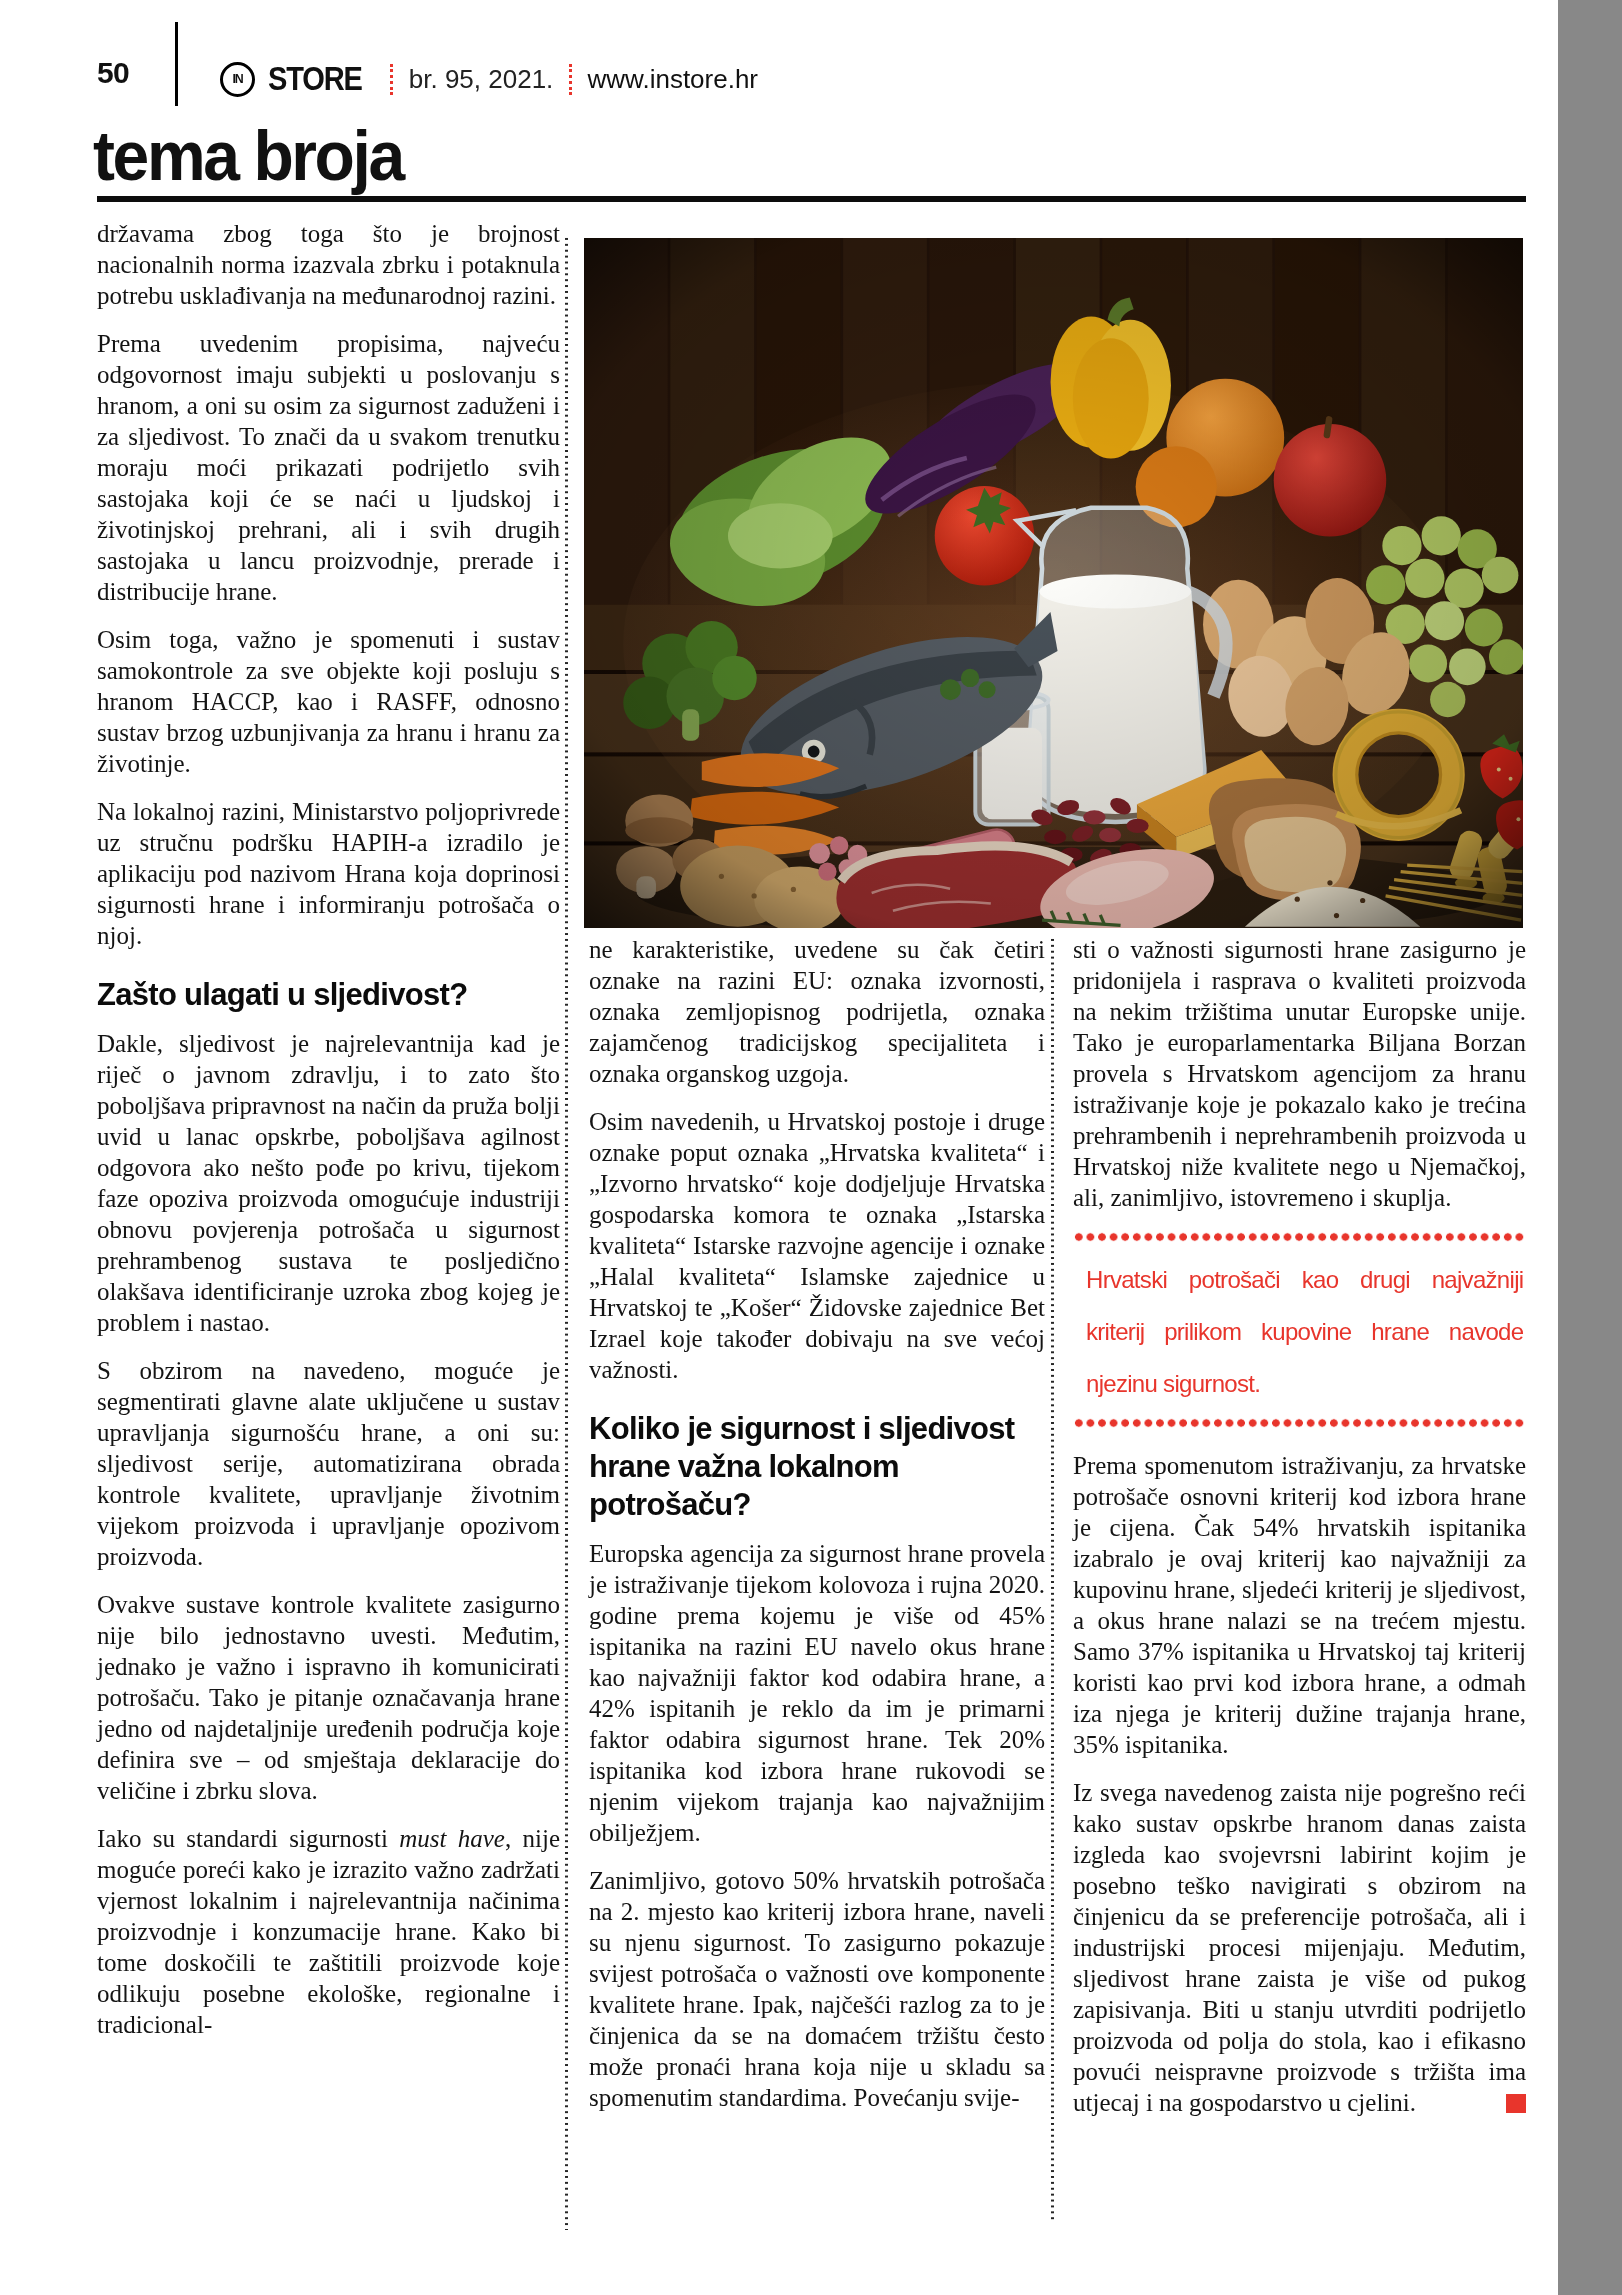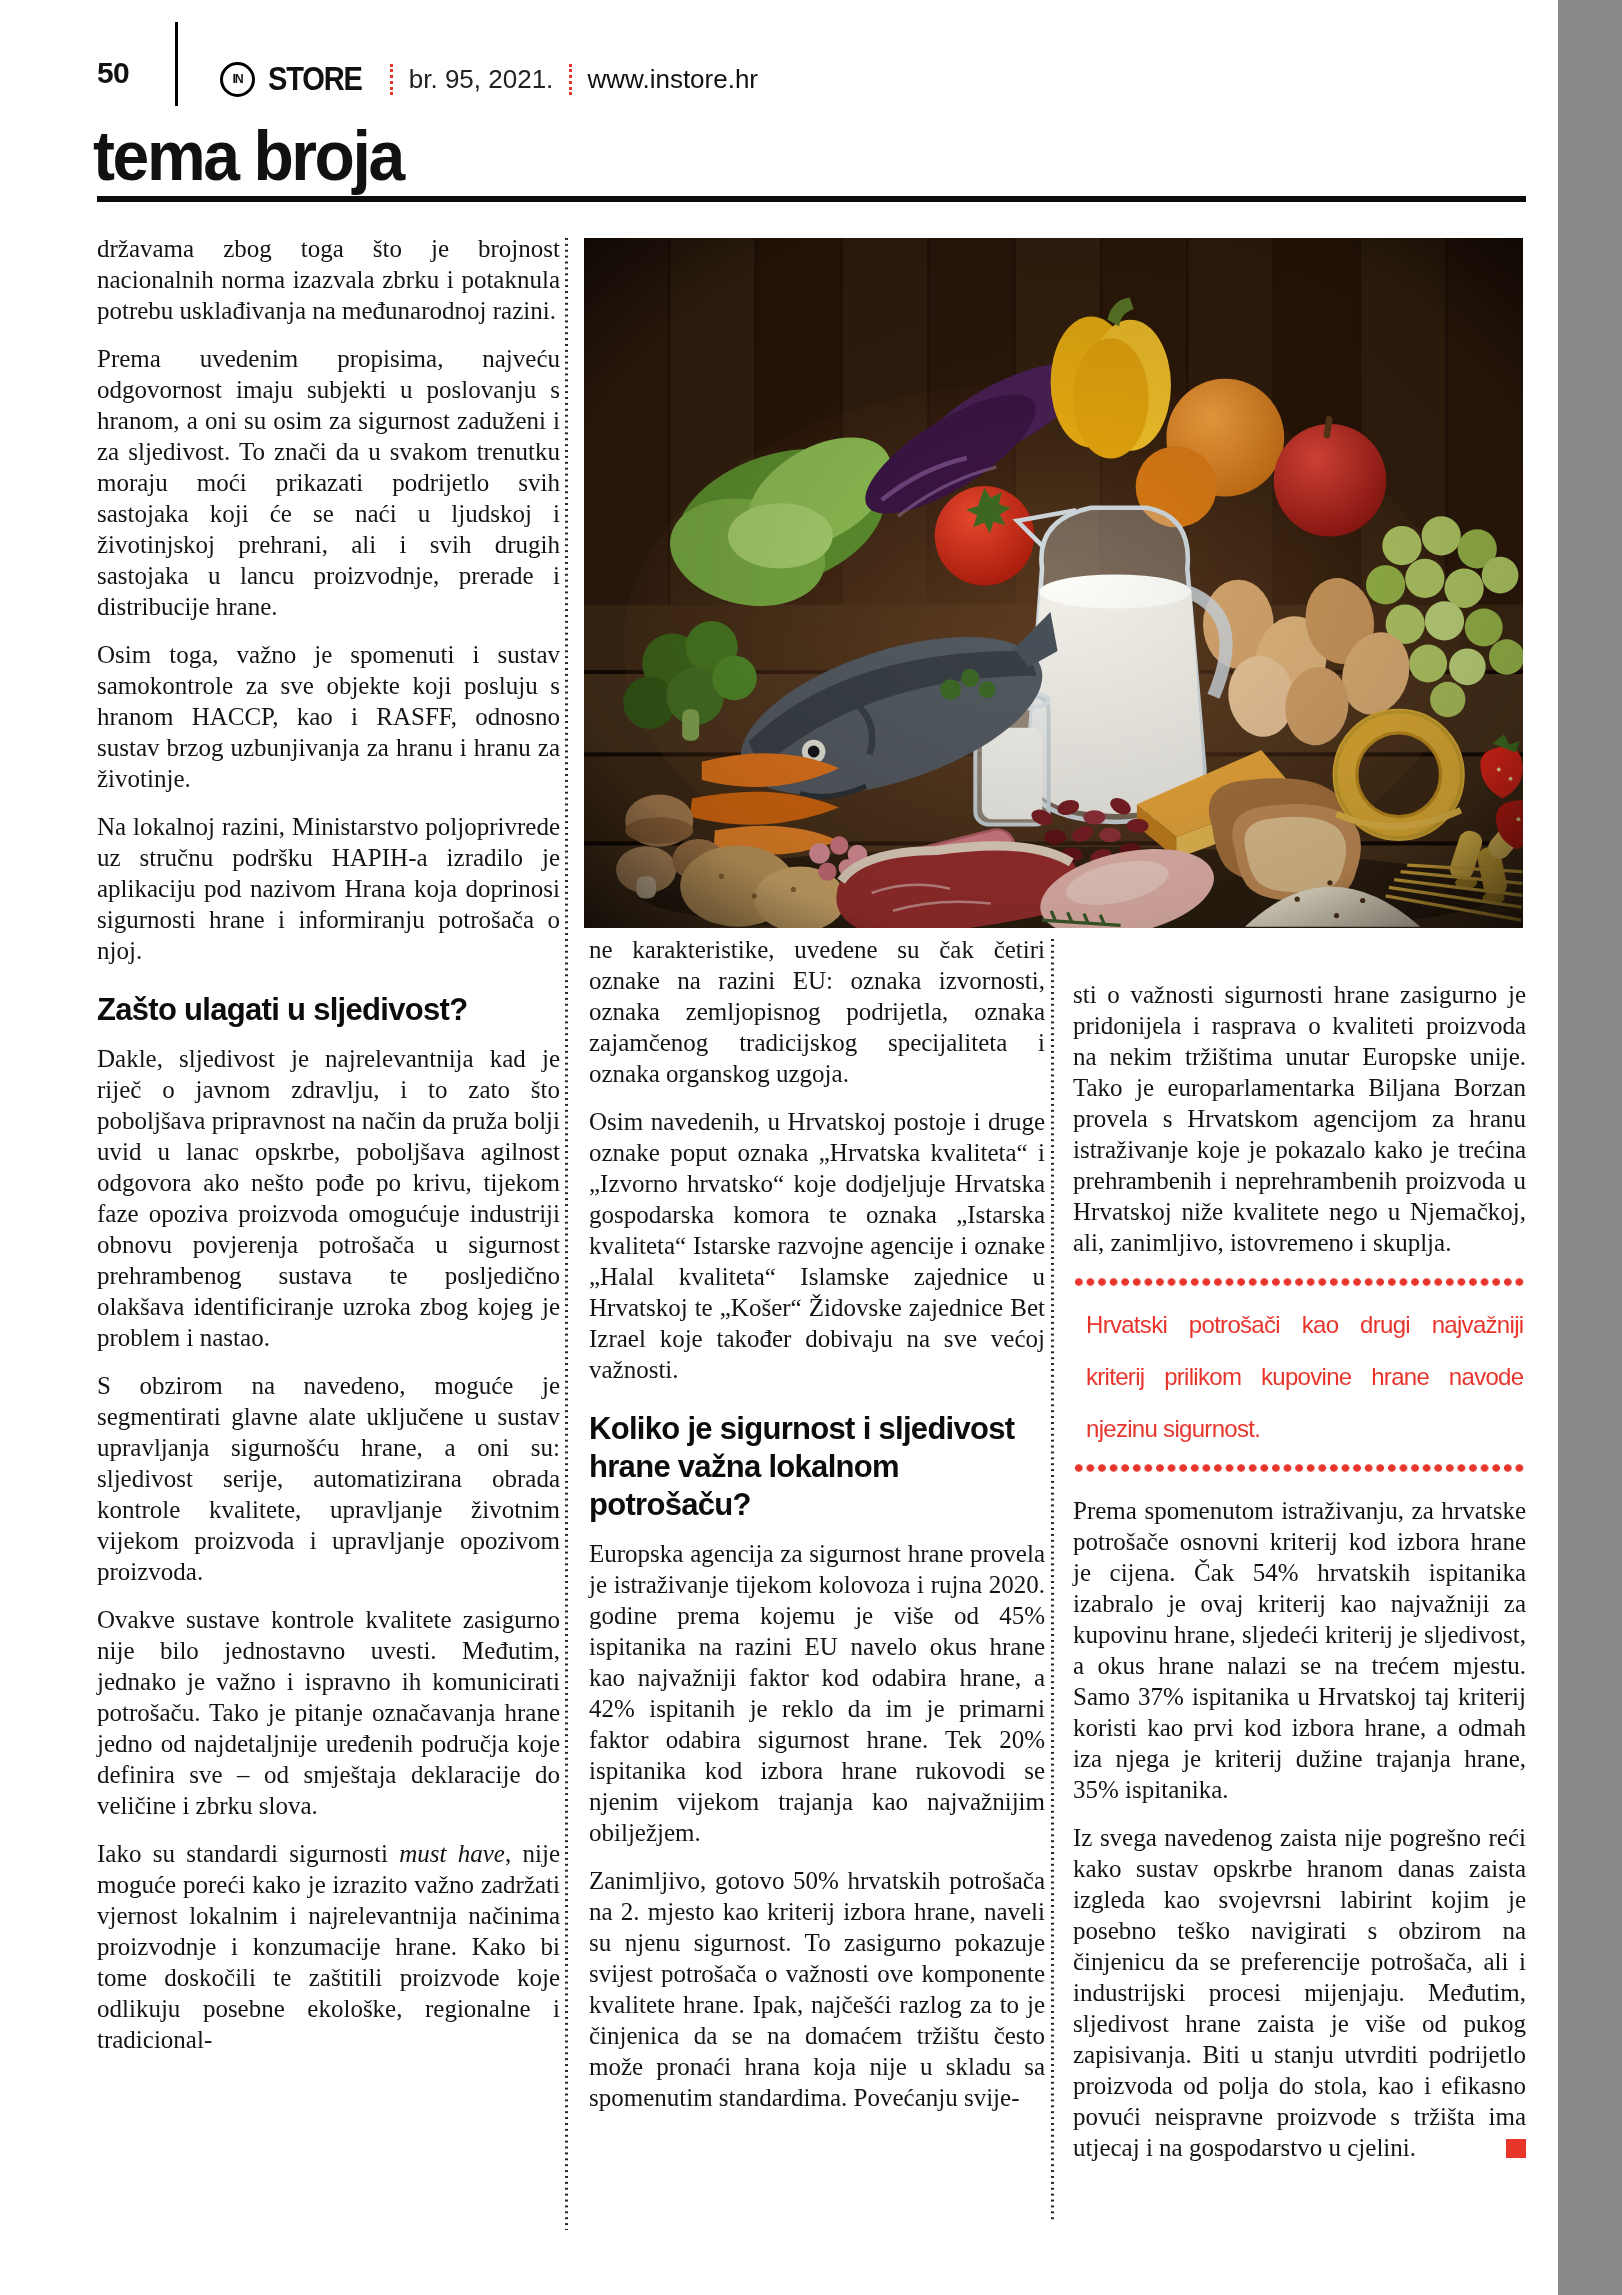--- a/index.html
+++ b/index.html
@@ -19,23 +19,23 @@
   .hdr-issue{font-size:26px;color:#222;font-weight:400;}
   .hdr-site{font-size:26px;color:#111;font-weight:400;}
   
   .page-title{position:absolute;left:93px;top:115px;font-family:"Liberation Sans",sans-serif;
               font-weight:700;font-size:71px;letter-spacing:-2.6px;transform:scaleX(.93);
               transform-origin:left;white-space:nowrap;}
   .title-rule{position:absolute;left:97px;top:196px;width:1429px;height:5.9px;background:#0d0d0d;}
   
   .col{position:absolute;text-align:justify;font-size:25px;line-height:31px;color:#141414;}
   .col p{margin:0 0 17px 0;}
-  .col1{left:97px;top:233px;width:463px;}
+  .col1{left:97px;top:218px;width:463px;}
   .col2{left:589px;top:934px;width:456px;}
-  .col3{left:1073px;top:979px;width:453px;}
+  .col3{left:1073px;top:934px;width:453px;}
   .sec-heading{font-family:"Liberation Sans",sans-serif;font-weight:700;font-size:31px;
                line-height:38px;letter-spacing:-0.7px;margin:25px 0 14.4px 0;text-align:left;color:#0c0c0c;}
   .sec-heading.first{}
   em.mh{font-style:italic;}
   .vsep{position:absolute;width:2.6px;background-image:radial-gradient(circle,#262626 1px,transparent 1.3px);
         background-size:2.6px 5.9px;background-repeat:repeat-y;}
   .vsep1{left:565px;top:236px;height:1994px;}
   .vsep2{left:1051px;top:937px;height:1286px;}
   
   .quote{margin:18.3px 0 21px 0;}

